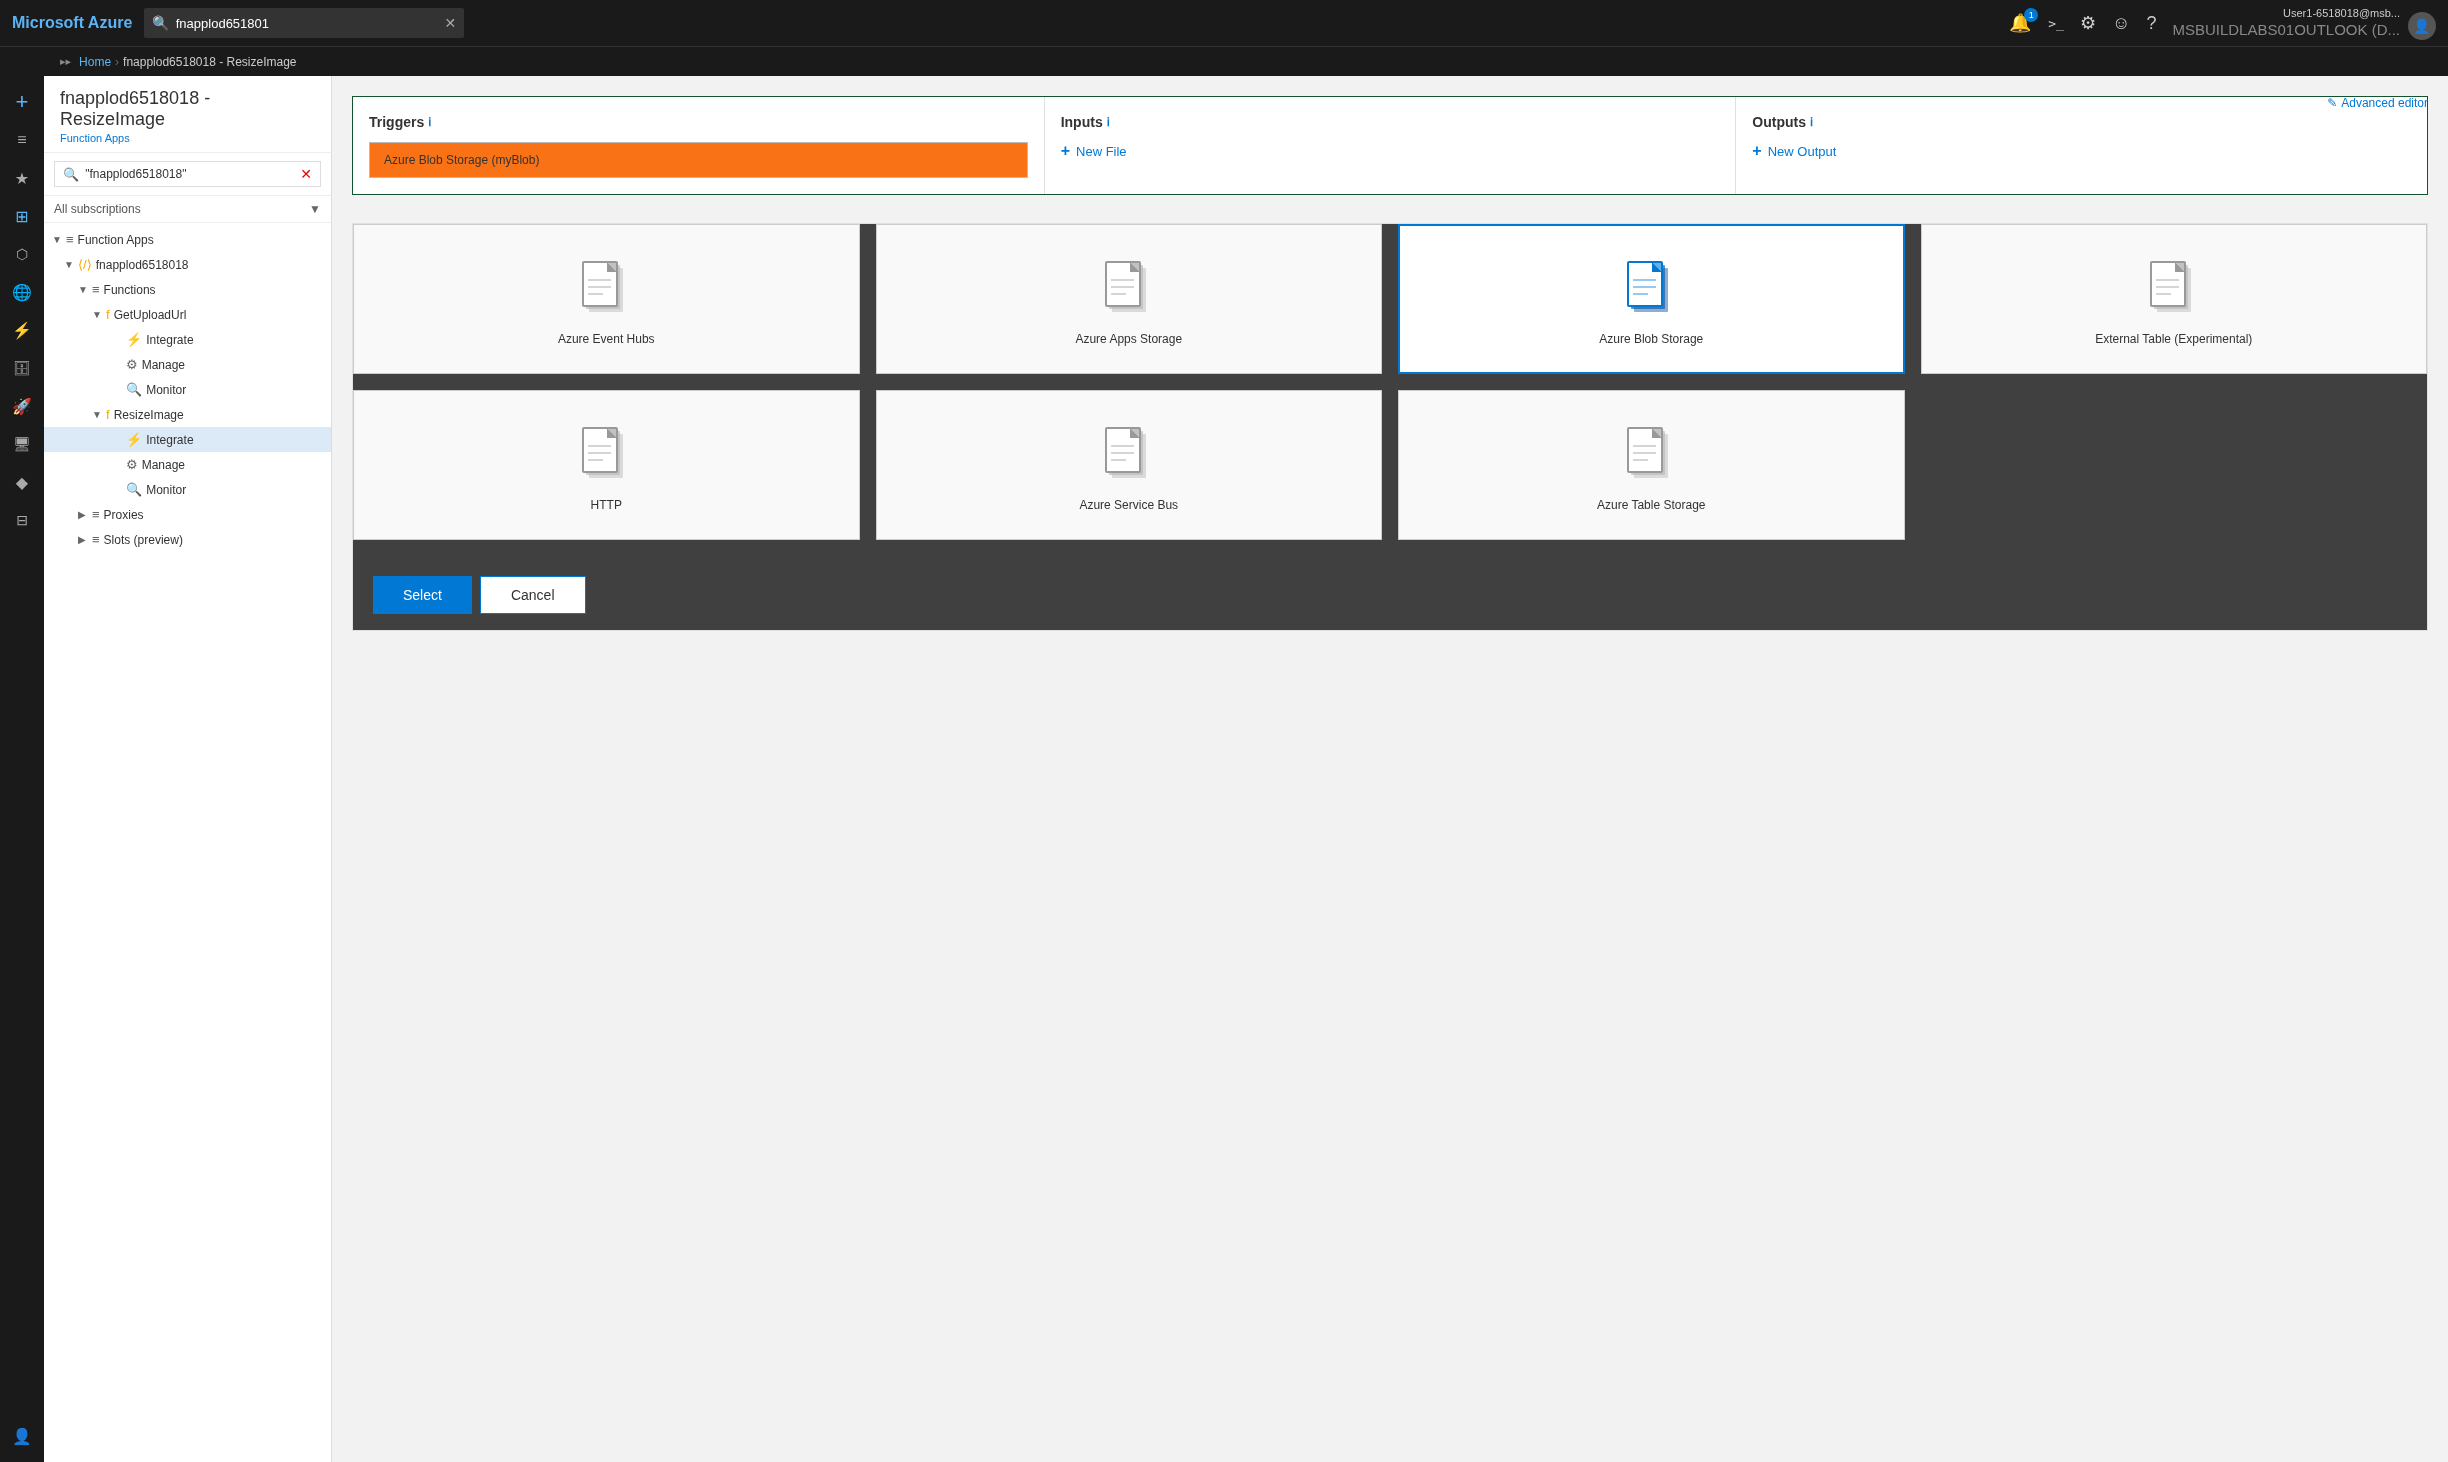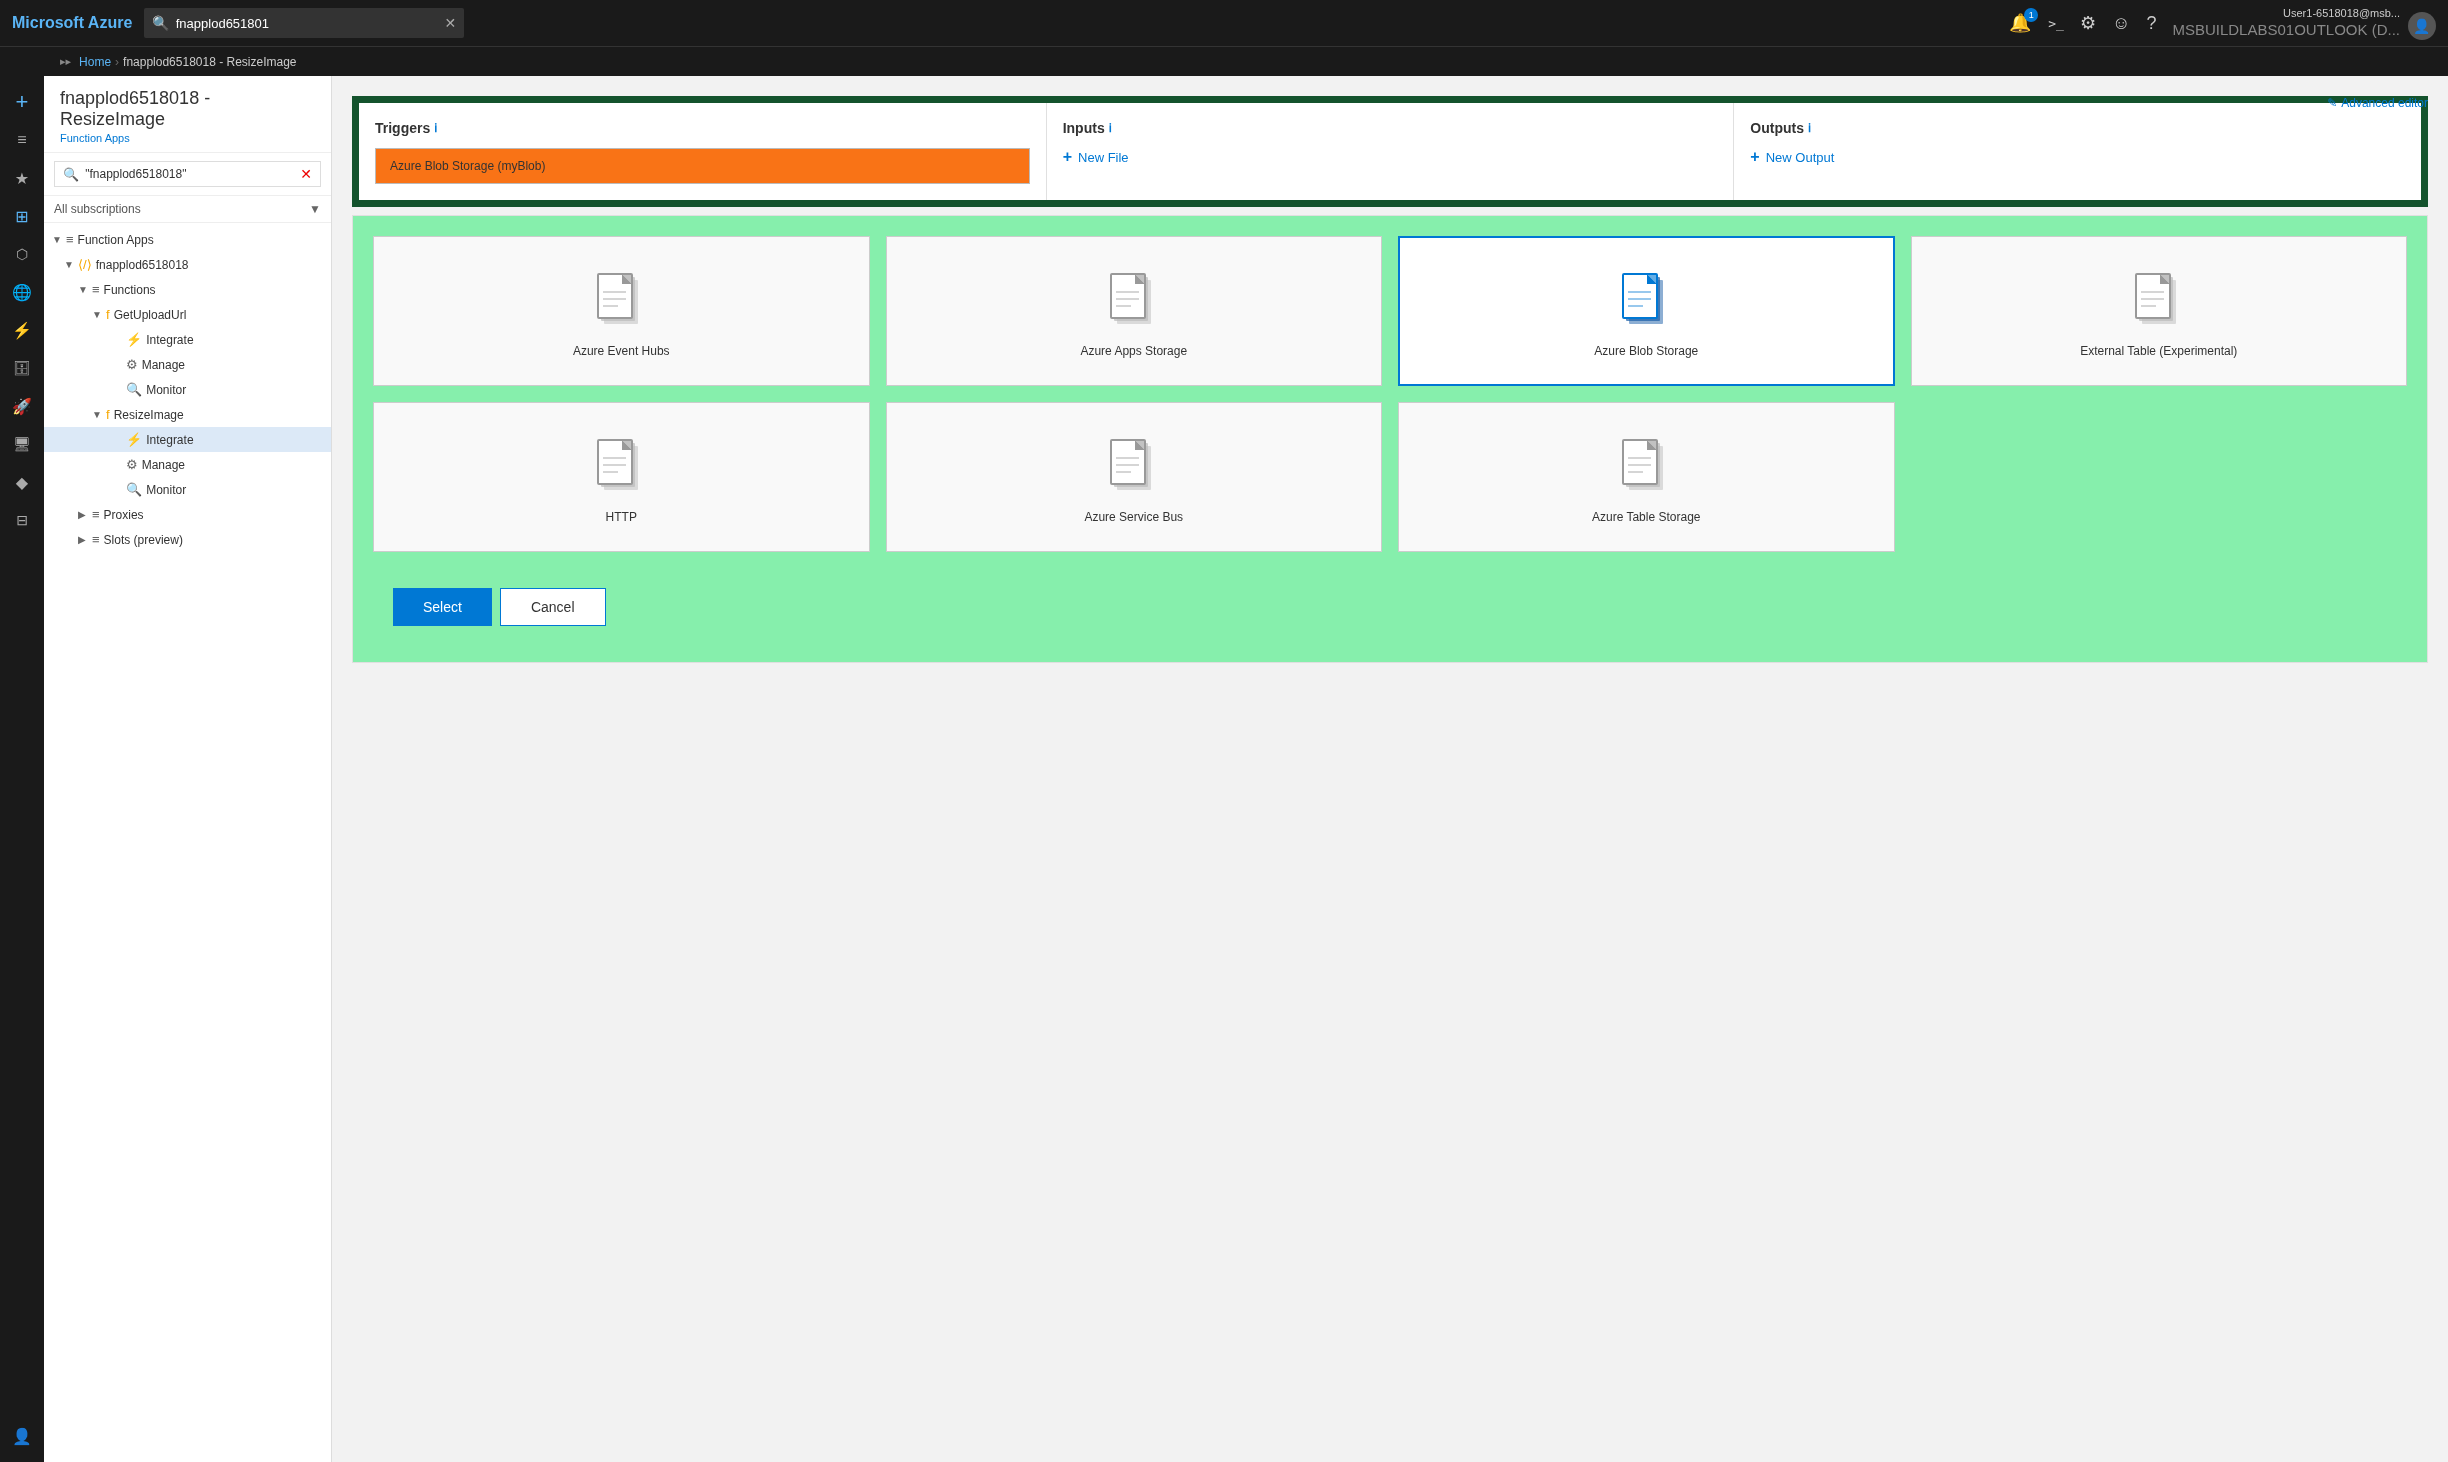--- a/index.html
+++ b/index.html
@@ -158,21 +158,21 @@
     }
 
     
     .integrate-body {
       padding: 20px;
     }
 
     
     .tio-row {
       display: flex; gap: 0; background: #fff;
-      border: 7px solid #14532d; margin-bottom: 8px;
+      border: 1px solid #14532d; margin-bottom: 28px;
     }
     .tio-col {
       flex: 1; padding: 16px;
       border-right: 1px solid #e0e0e0;
     }
     .tio-col:last-child { border-right: none; }
     .tio-col-header {
       font-size: 14px; font-weight: 600; color: #333;
       display: flex; align-items: center; gap: 4px; margin-bottom: 12px;
     }
@@ -190,23 +190,22 @@
 
     
     .advanced-editor-link {
       position: absolute; right: 20px; top: 20px;
       color: #0078d4; font-size: 12px; cursor: pointer;
       display: flex; align-items: center; gap: 4px;
     }
 
     
     .output-selector {
-      background: #86efac;
+      background: #404040;
       border: 1px solid #e0e0e0;
-      padding: 20px;
     }
     .output-grid {
       display: grid;
       grid-template-columns: repeat(4, 1fr);
       gap: 16px;
       margin-bottom: 20px;
     }
     .output-tile {
       border: 1px solid #ccc;
       background: #f9f9f9;

